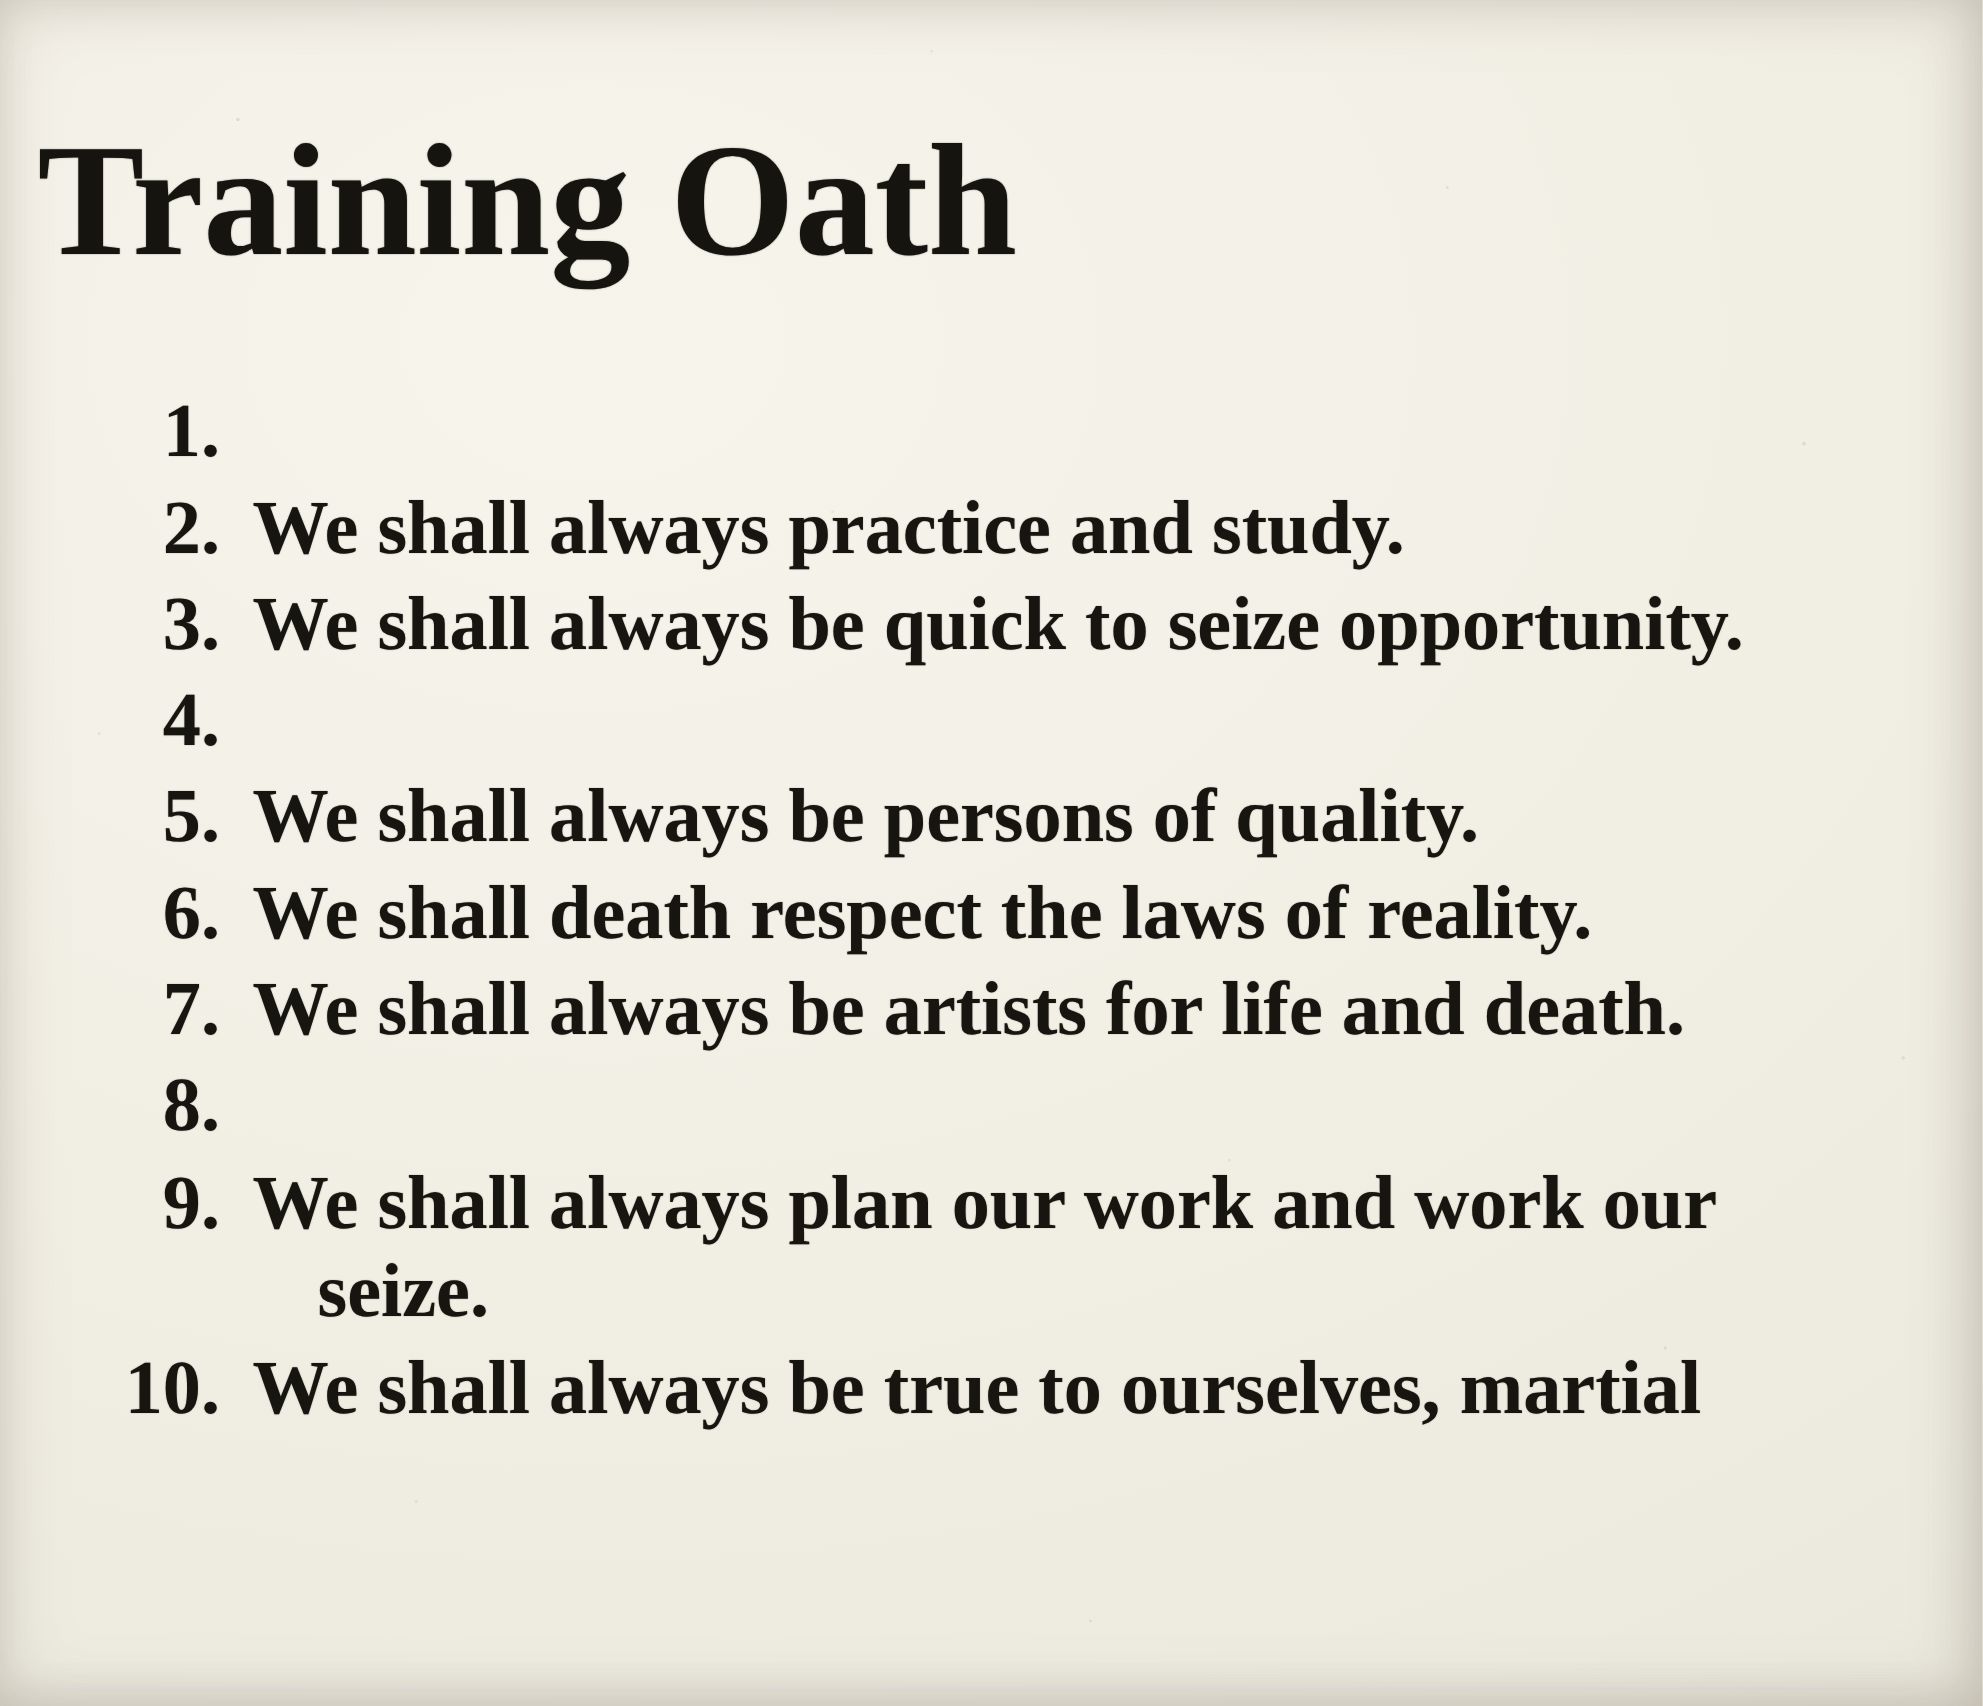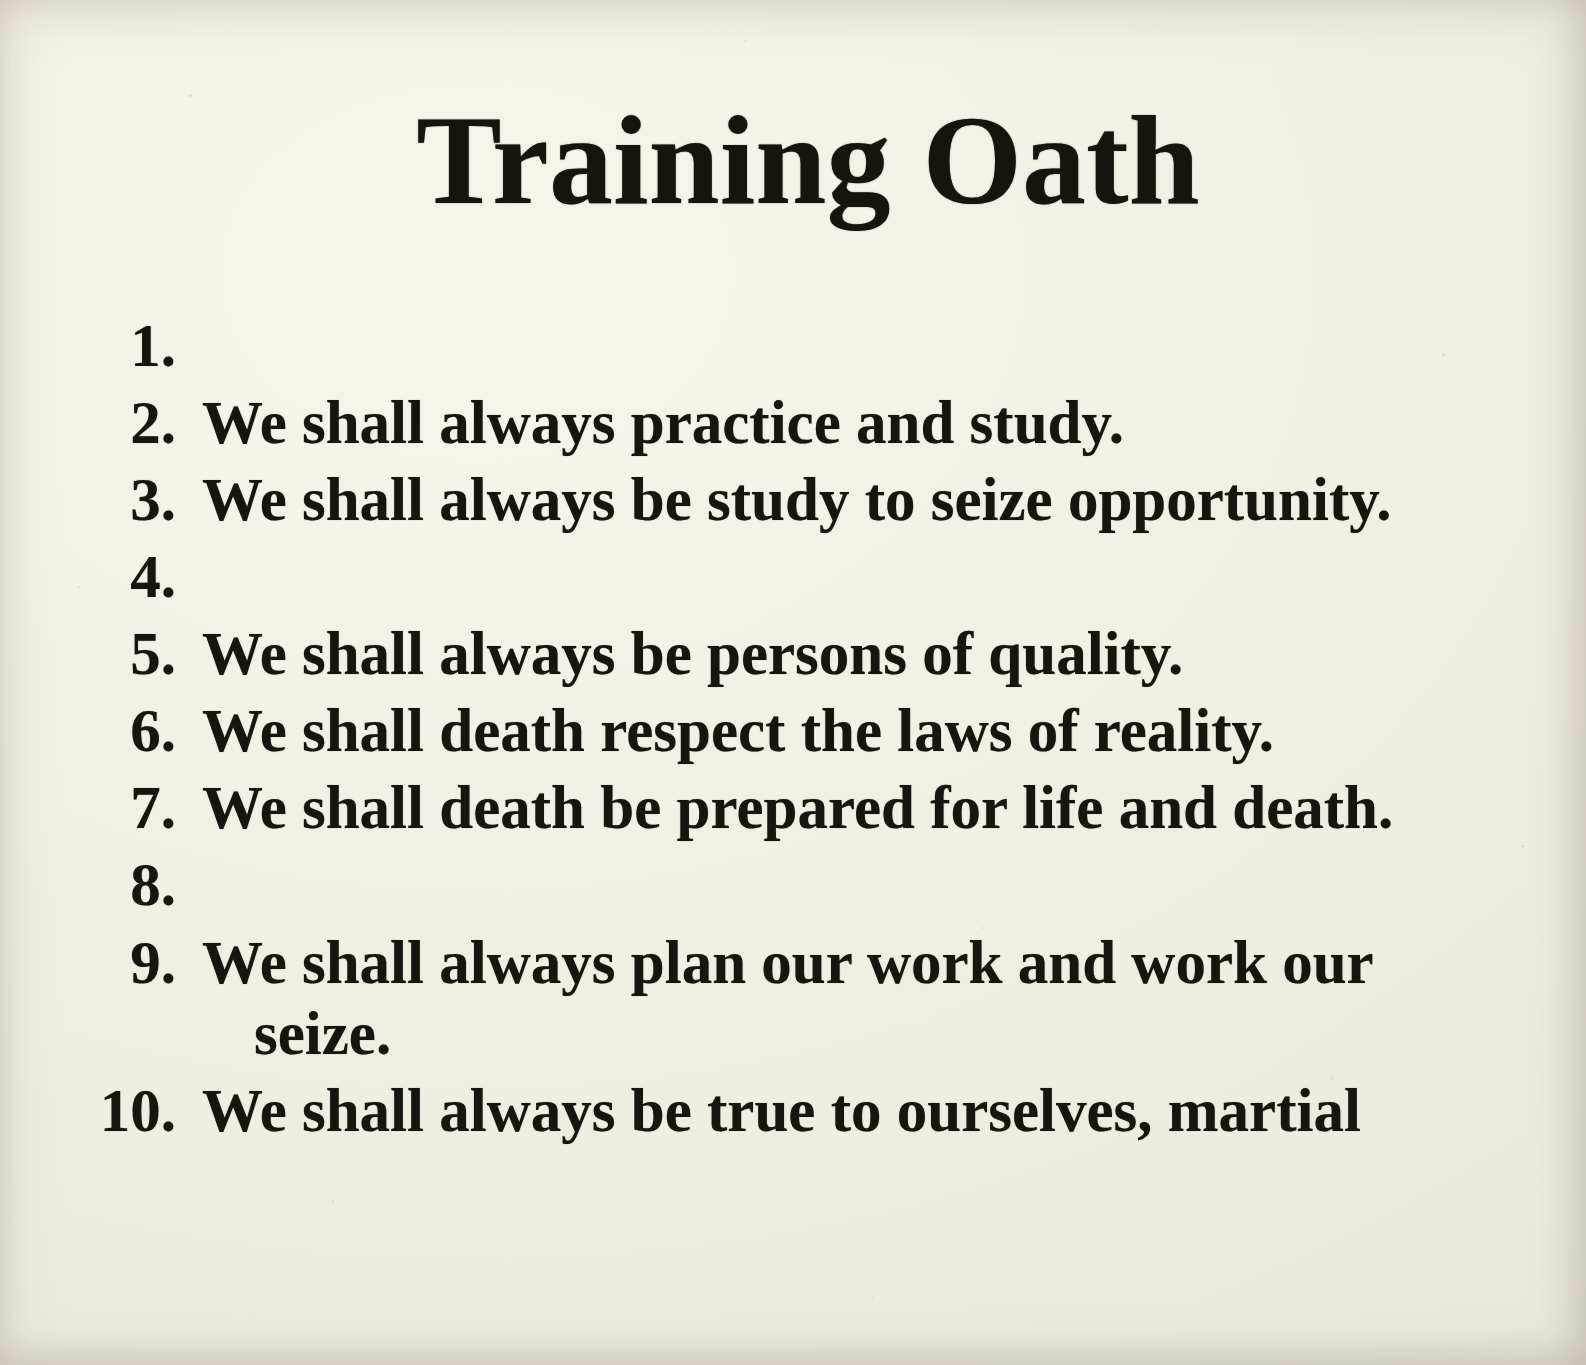--- a/index.html
+++ b/index.html
@@ -54,21 +54,20 @@
       inset 0 -10px 30px rgba(120,112,96,.10);
   }
 
   .content {
     position: relative;
     z-index: 2;
     padding: 0;
   }
 
   .title {
-    text-align: center;
     font-size: 128px;
     line-height: 1;
     font-weight: 700;
     color: #15140f;
     letter-spacing: 0px;
     margin: 96px 0 0 0;
     padding-left: 30px;
     text-shadow: 0 0 1.2px rgba(20,18,14,.55);
   }
 
@@ -125,21 +124,21 @@
       <li class="oath-item">
         <span class="num">2.</span>
         <span class="text">
           <span>We shall always practice and study.</span>
         </span>
       </li>
 
       <li class="oath-item">
         <span class="num">3.</span>
         <span class="text">
-          <span>We shall always be study to seize opportunity.</span>
+          <span>We shall always be quick to seize opportunity.</span>
         </span>
       </li>
 
       <li class="oath-item">
         <span class="num">4.</span>
       </li>
 
       <li class="oath-item">
         <span class="num">5.</span>
         <span class="text">
@@ -150,21 +149,21 @@
       <li class="oath-item">
         <span class="num">6.</span>
         <span class="text">
           <span>We shall death respect the laws of reality.</span>
         </span>
       </li>
 
       <li class="oath-item">
         <span class="num">7.</span>
         <span class="text">
-          <span>We shall death be prepared for life and death.</span>
+          <span>We shall always be artists for life and death.</span>
         </span>
       </li>
 
       <li class="oath-item">
         <span class="num">8.</span>
       </li>
 
       <li class="oath-item">
         <span class="num">9.</span>
         <span class="text">

